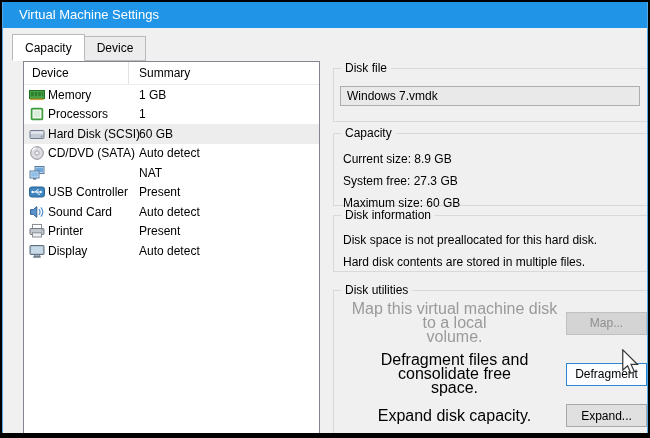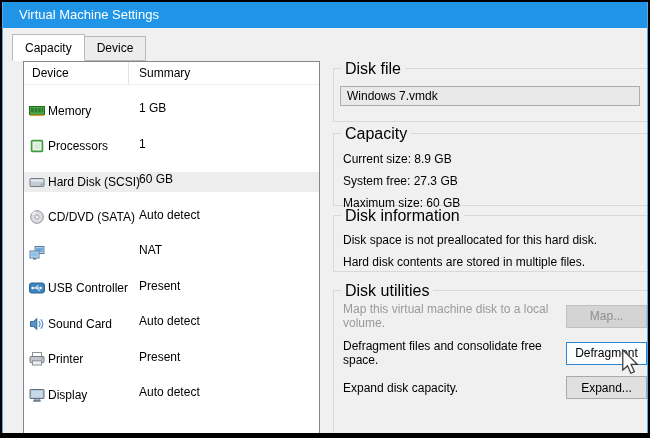--- a/index.html
+++ b/index.html
@@ -30,48 +30,48 @@
   }
   .tab + .tab { border-left:none; }
   
   .device-list {
     position:absolute; left:20px; top:59px; width:297px; height:372px;
     background:#fff; border:1px solid #82878f; border-bottom:none; font-size:12px; color:#000;
   }
   .list-header { display:flex; height:23px; line-height:22px; border-bottom:1px solid #ededed; }
   .list-header .hdr-device { width:105px; padding-left:8px; border-right:1px solid #e2e2e2; }
   .list-header .hdr-summary { flex:1; padding-left:10px; }
-  .device-row { display:flex; height:19.5px; white-space:nowrap;margin-top:16px; }
+  .device-row { display:flex; align-items:center; height:19.5px; white-space:nowrap; }
   .device-row.selected { background:#ededed; }
   .cell-device { width:115px; flex:none; display:flex; align-items:center; padding-left:5px; overflow:visible; }
   .cell-device .icon { width:16px; height:16px; flex:none; margin-right:3px; }
   .cell-summary { padding-left:0; }
   
   .group {
     position:absolute; left:330px; width:322px;
     border:1px solid #d9d9d9; background:#f0f0f0;
   }
   .group-label {
     position:absolute; top:-8px; left:7px; background:#f0f0f0; padding:0 4px;
-    font-size:16px; color:#000; line-height:15px;
+    font-size:12px; color:#000; line-height:15px;
   }
   .group.disk-file { top:66px; height:54px; }
   .group.capacity { top:131px; height:73px; }
   .group.disk-info { top:213px; height:57px; }
   .group.disk-utils { top:288px; height:150px; }
   .file-field {
     position:absolute; left:6px; top:17px; width:300px; height:20px;
     background:#e9e9e9; border:1px solid #abadb3; font-size:12px; color:#000;
     line-height:18px; padding-left:6px;
   }
   .cap-lines { padding:14px 0 0 9px; font-size:12px; line-height:22px; color:#000; }
   .info-lines { padding:13px 0 0 9px; font-size:12px; line-height:22px; color:#000; }
   .util-rows { padding:11px 7px 0 9px; }
   .util-row { display:flex; justify-content:space-between; align-items:center; margin-bottom:9px; }
-  .util-row .util-label { font-size:12px; line-height:14px; color:#000; white-space:pre-line; width:230px; }
+  .util-row .util-label { font-size:16px; line-height:14px; color:#000; white-space:pre-line; width:230px;text-align:center; }
   .util-row.disabled .util-label { color:#9a9a9a; }
   .util-row:nth-child(3) { margin-bottom:7px; }
   .btn {
     width:81px; height:23px; flex:none; font-size:12px; font-family:inherit;
     display:flex; align-items:center; justify-content:center;
     background:#e0e0e0; border:1px solid #a9a9a9; color:#000; cursor:default;
   }
   .btn.disabled { background:#d4d4d4; border-color:#c0c0c0; color:#8e8e8e; }
   .btn.hover { background:#fcfdfe; border-color:#2e86d2; }
   .cursor { position:absolute; left:622px; top:349px; z-index:10; pointer-events:none; }

